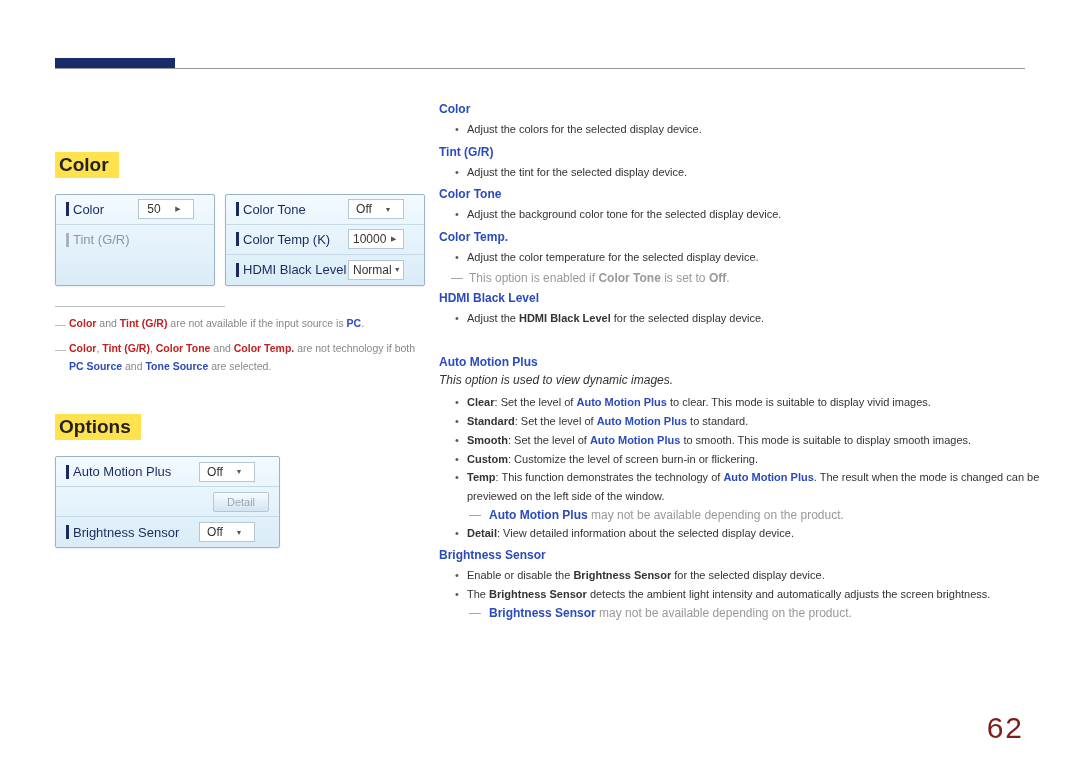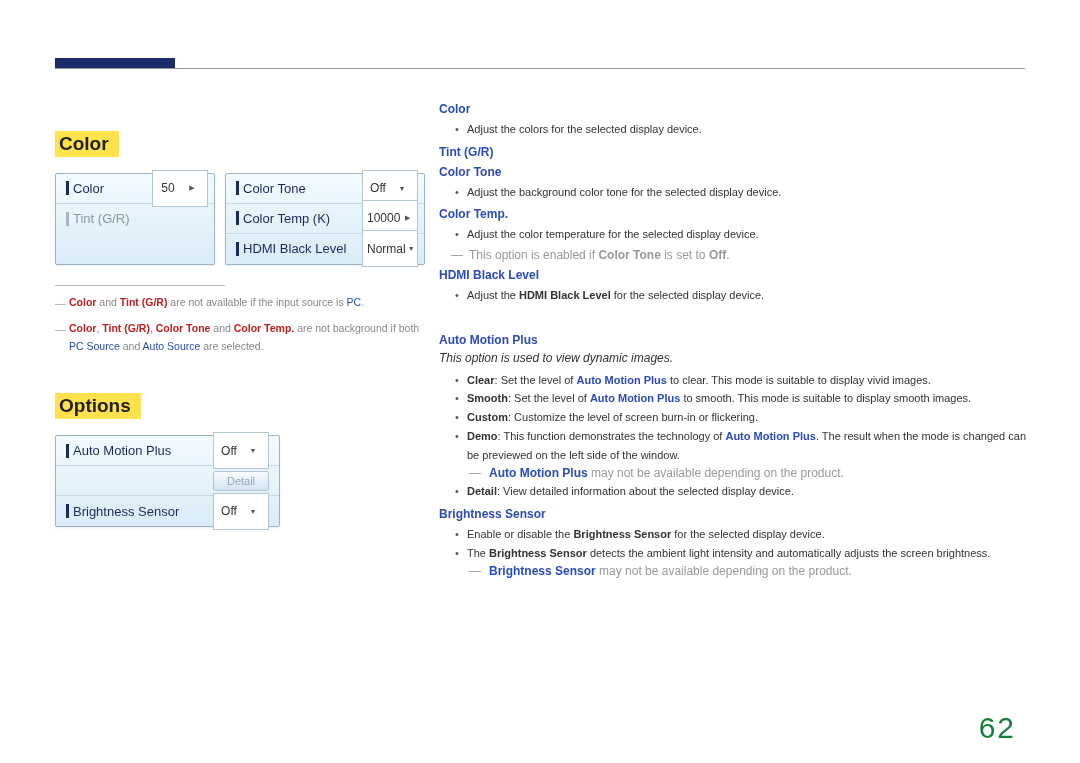--- a/index.html
+++ b/index.html
@@ -63,63 +63,63 @@
     width: 3px; height: 14px;
     background: #1a2a5e;
     margin-right: 4px;
     flex-shrink:0;
   }
   .panel-label { font-size: 13px; color: #1a2a5e; flex: 1; white-space: nowrap; }
   .panel-label.disabled { color: #8a98a6; }
   .panel-val {
     background: #fff;
     border: 1px solid #b6c7d4;
-    height: 37px; width: 56px;
+    height: 20px; width: 56px;
     display: inline-flex; align-items: center; justify-content: space-between;
     font-size: 12px; color: #333;
     padding: 0 4px;
-    margin-right: 6px;
+    margin-right: 20px;
   }
   .panel-val span { flex:1; text-align:center; }
   .caret { font-size: 7px; color: #555; margin-left:2px; }
   .caret-down::after { content: "▼"; }
   .caret-right::after { content: "▶"; }
   .btn {
     display:inline-flex; align-items:center; justify-content:center;
     background: linear-gradient(#f7fbff,#d2e5f2);
     border:1px solid #b6c7d4;
     color:#9aa6b2; font-size:11px;
     height:20px; width:56px; border-radius:2px;
     margin-right:6px;
   }
   .panel-options { width: 225px; }
   .panel-options .panel-row { padding-right:4px; }
 
   .footnote-rule { border-top:1px solid #bbb; width:170px; margin: 20px 0 8px 0; }
   .footnote { font-size: 10.5px; line-height: 1.7; color:#888; margin-bottom:8px; position:relative; padding-left:14px; }
   .footnote .dash { position:absolute; left:0; top:0; color:#aaa; font-size:11px; }
   .footnote .hl { color:#c02020; font-weight:bold; }
-  .footnote .sec { color:#2a4bbd; font-weight:normal; }
+  .footnote .sec { color:#2a4bbd; font-weight:bold; }
 
   .right-col h4 { font-size: 12px; color:#2a4bbd; font-weight:bold; margin: 6px 0 4px 0; }
   .right-col p.intro { font-size:12px; color:#333; margin: 2px 0 6px 0; font-style: italic; }
   .right-col ul { list-style: none; margin-left: 2px; margin-bottom: 2px; }
   .right-col li { font-size:11px; line-height:1.7; color:#333; position:relative; padding-left:26px; }
   .right-col li::before { content:"•"; position:absolute; left:14px; color:#555; }
   .right-col li b, .right-col p b { font-weight:bold; }
   .right-col .blue-b { color:#2a4bbd; font-weight:bold; }
   .note-line { font-size:12px; color:#999; margin: 4px 0 4px 12px; position:relative; padding-left:18px; }
   .note-line .dash2 { position:absolute; left:0; top:0; color:#999; }
   .note-sub { font-size:12px; color:#999; margin: 2px 0 2px 30px; position: relative; padding-left: 20px;}
   .note-sub .dash2 {position:absolute; left:0; top:0; color:#999;}
 
   .section-gap { height: 30px; }
   .page-num {
-    position: absolute; right: 64px; bottom: 18px;
-    font-size: 30px; color: #15803d; letter-spacing: 2px;
+    position: absolute; right: 56px; bottom: 18px;
+    font-size: 30px; color: #7f1d1d; letter-spacing: 2px;
   }
 </style>
 </head>
 <body>
 
 <div class="header-divider"></div>
 <div class="header-tab"></div>
 
 <div class="columns">
 
@@ -167,21 +167,21 @@
             </div>
         </div>
       </div>
     </div>
 
     <div class="footnote-rule"></div>
     <div class="footnote"><span class="dash">―</span>
       <span class="hl">Color</span><span> and </span><span class="hl">Tint (G/R)</span><span> are not available if the input source is </span><span class="sec">PC</span><span>.</span>
     </div>
     <div class="footnote"><span class="dash">―</span>
-      <span class="hl">Color</span><span>, </span><span class="hl">Tint (G/R)</span><span>, </span><span class="hl">Color Tone</span><span> and </span><span class="hl">Color Temp.</span><span> are not background if both </span><span class="sec">PC Source</span><span> and </span><span class="sec">Auto Source</span><span> are selected.</span>
+      <span class="hl">Color</span><span>, </span><span class="hl">Tint (G/R)</span><span>, </span><span class="hl">Color Tone</span><span> and </span><span class="hl">Color Temp.</span><span> are not technology if both </span><span class="sec">PC Source</span><span> and </span><span class="sec">Tone Source</span><span> are selected.</span>
     </div>
 
     <div class="section-gap"></div>
     <div class="section-title">Options</div>
 
     <div class="panel">
       <div class="panel-box panel-options">
         <div class="panel-row">
           <div class="panel-bar"></div>
           <div class="panel-label">Auto Motion Plus</div>
@@ -205,20 +205,23 @@
     </div>
   </div>
 
   <div class="right-col">
     <h4>Color</h4>
     <ul>
         <li>Adjust the colors for the selected display device.</li>
       </ul>
 
     <h4>Tint (G/R)</h4>
+    <ul>
+        <li>Adjust the tint for the selected display device.</li>
+      </ul>
 
     <h4>Color Tone</h4>
     <ul>
         <li>Adjust the background color tone for the selected display device.</li>
       </ul>
 
     <h4>Color Temp.</h4>
     <ul>
         <li>Adjust the color temperature for the selected display device.</li>
       </ul>
@@ -228,23 +231,24 @@
     <ul>
         <li><span>Adjust the </span><b>HDMI Black Level</b><span> for the selected display device.</span></li>
       </ul>
 
     <div style="height:20px;"></div>
 
     <h4>Auto Motion Plus</h4>
     <p class="intro">This option is used to view dynamic images.</p>
     <ul>
       <li><b>Clear</b><span>: Set the level of </span><span class="blue-b">Auto Motion Plus</span><span> to clear. This mode is suitable to display vivid images.</span></li>
+      <li><b>Standard</b><span>: Set the level of </span><span class="blue-b">Auto Motion Plus</span><span> to standard.</span></li>
       <li><b>Smooth</b><span>: Set the level of </span><span class="blue-b">Auto Motion Plus</span><span> to smooth. This mode is suitable to display smooth images.</span></li>
       <li><b>Custom</b><span>: Customize the level of screen burn-in or flickering.</span></li>
-      <li><b>Demo</b><span>: This function demonstrates the technology of </span><span class="blue-b">Auto Motion Plus</span><span>. The result when the mode is changed can be previewed on the left side of the window.</span></li>
+      <li><b>Temp</b><span>: This function demonstrates the technology of </span><span class="blue-b">Auto Motion Plus</span><span>. The result when the mode is changed can be previewed on the left side of the window.</span></li>
     </ul>
     <div class="note-sub"><span class="dash2">―</span><span class="blue-b">Auto Motion Plus</span><span> may not be available depending on the product.</span></div>
     <ul>
       <li><b>Detail</b><span>: View detailed information about the selected display device.</span></li>
     </ul>
 
     <h4>Brightness Sensor</h4>
     <ul>
       <li><span>Enable or disable the </span><b>Brightness Sensor</b><span> for the selected display device.</span></li>
       <li><span>The </span><b>Brightness Sensor</b><span> detects the ambient light intensity and automatically adjusts the screen brightness.</span></li>

